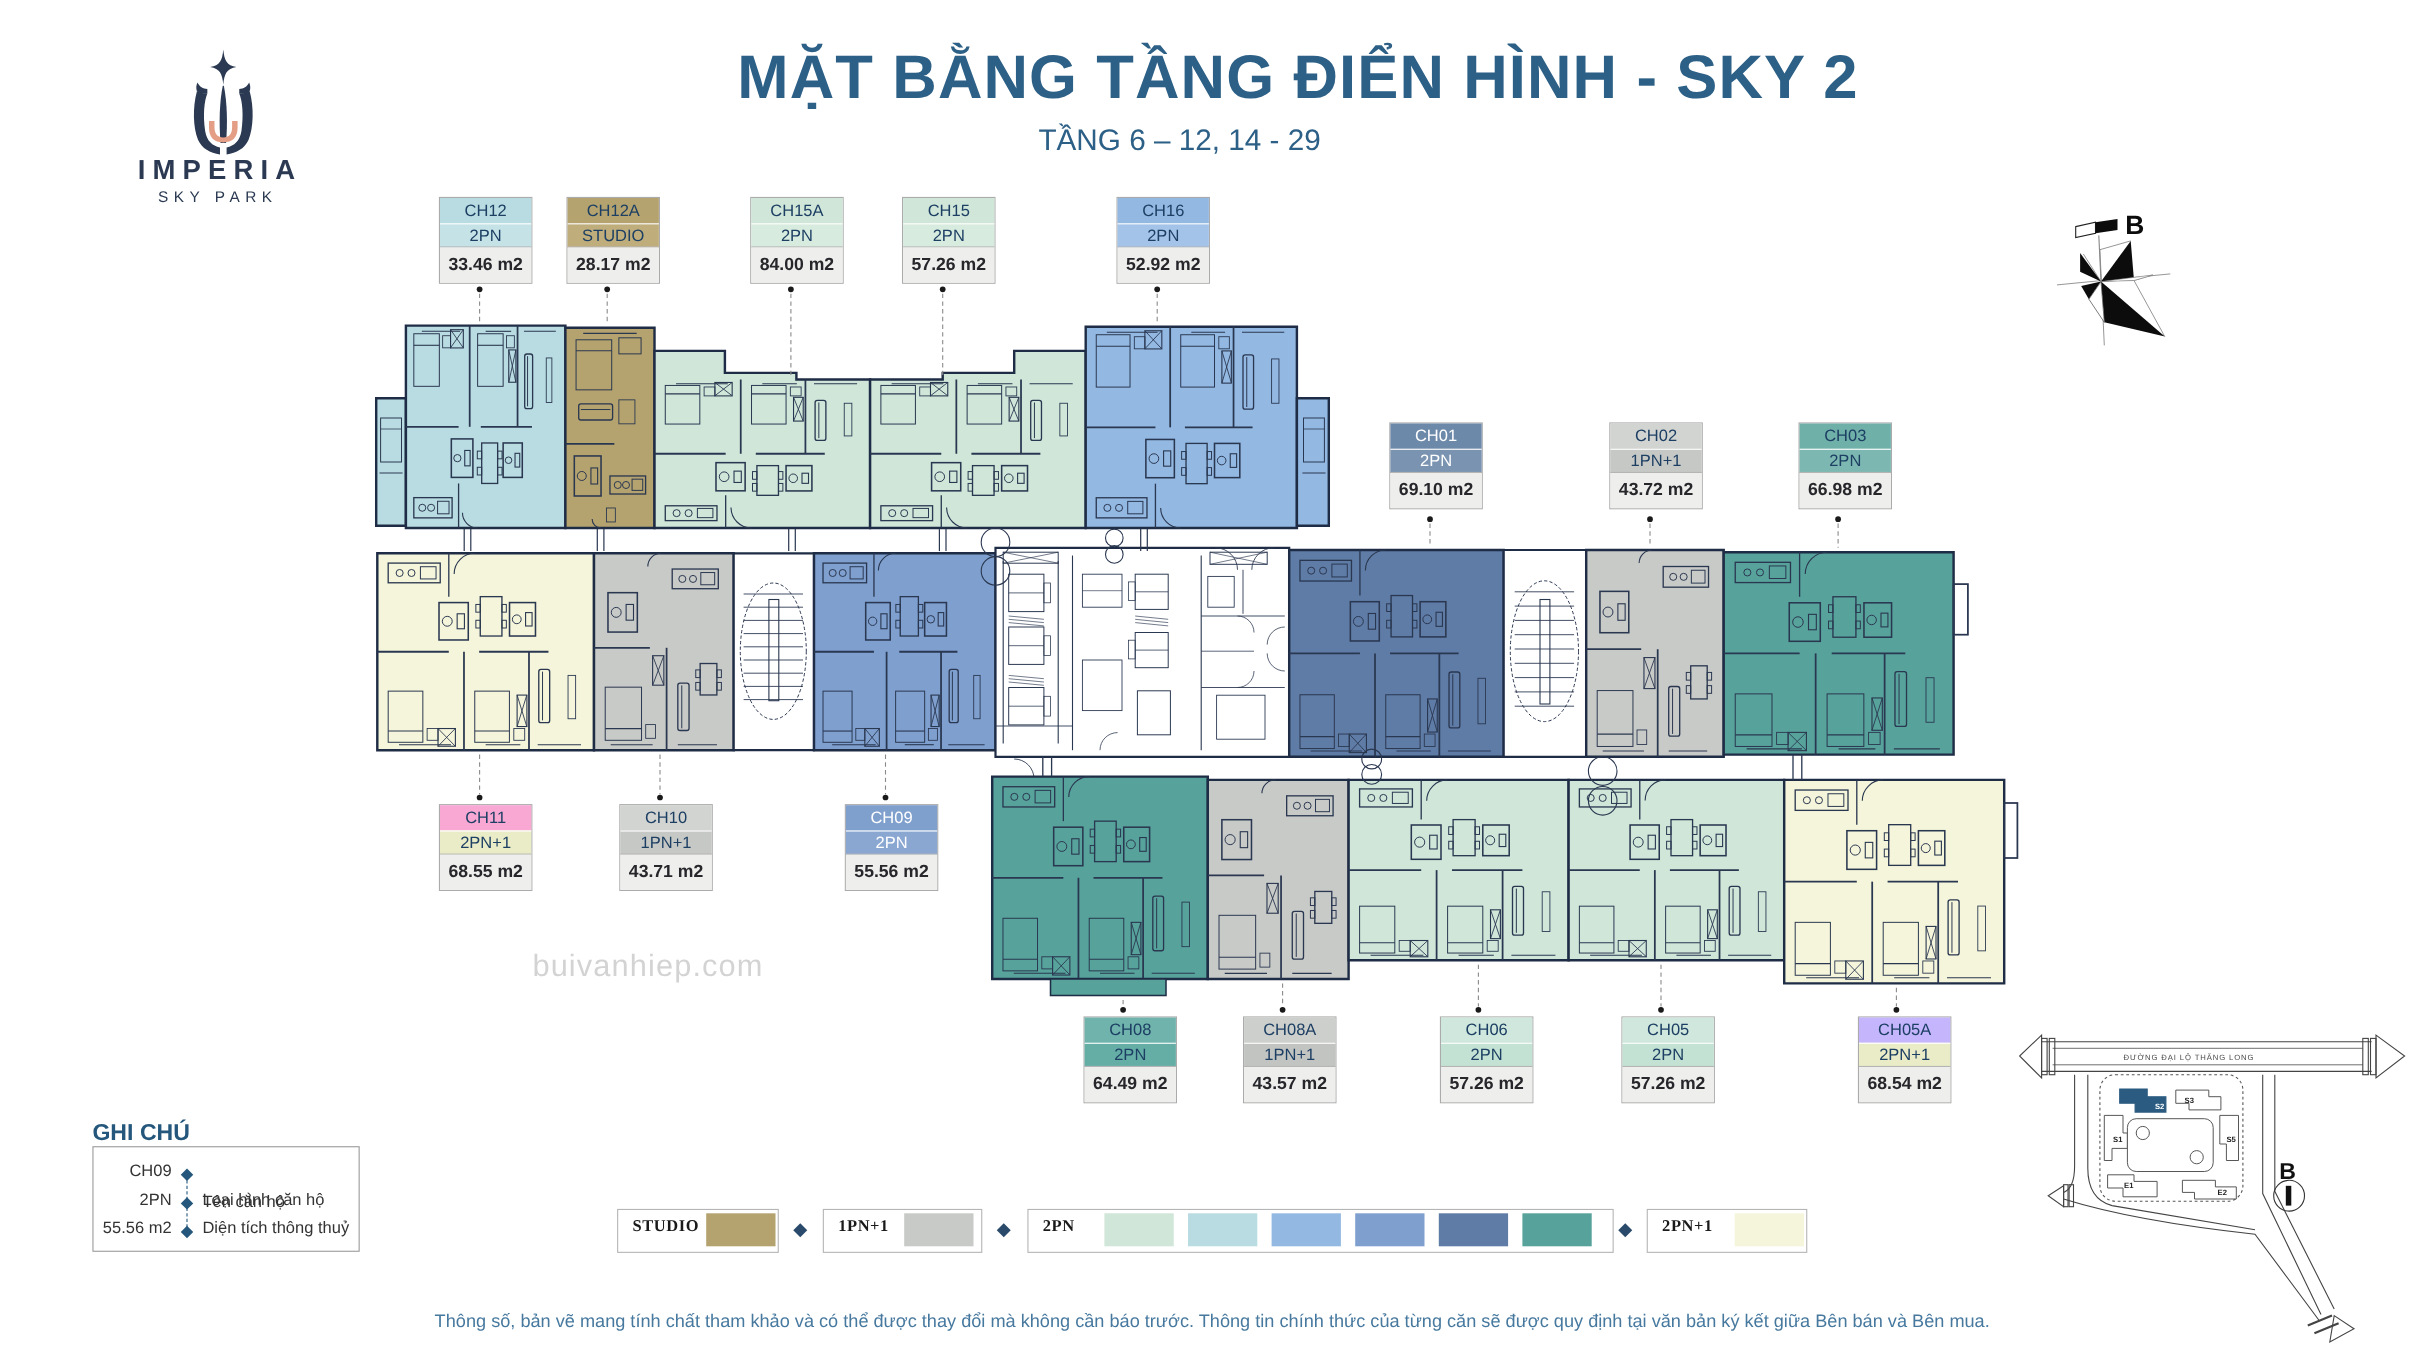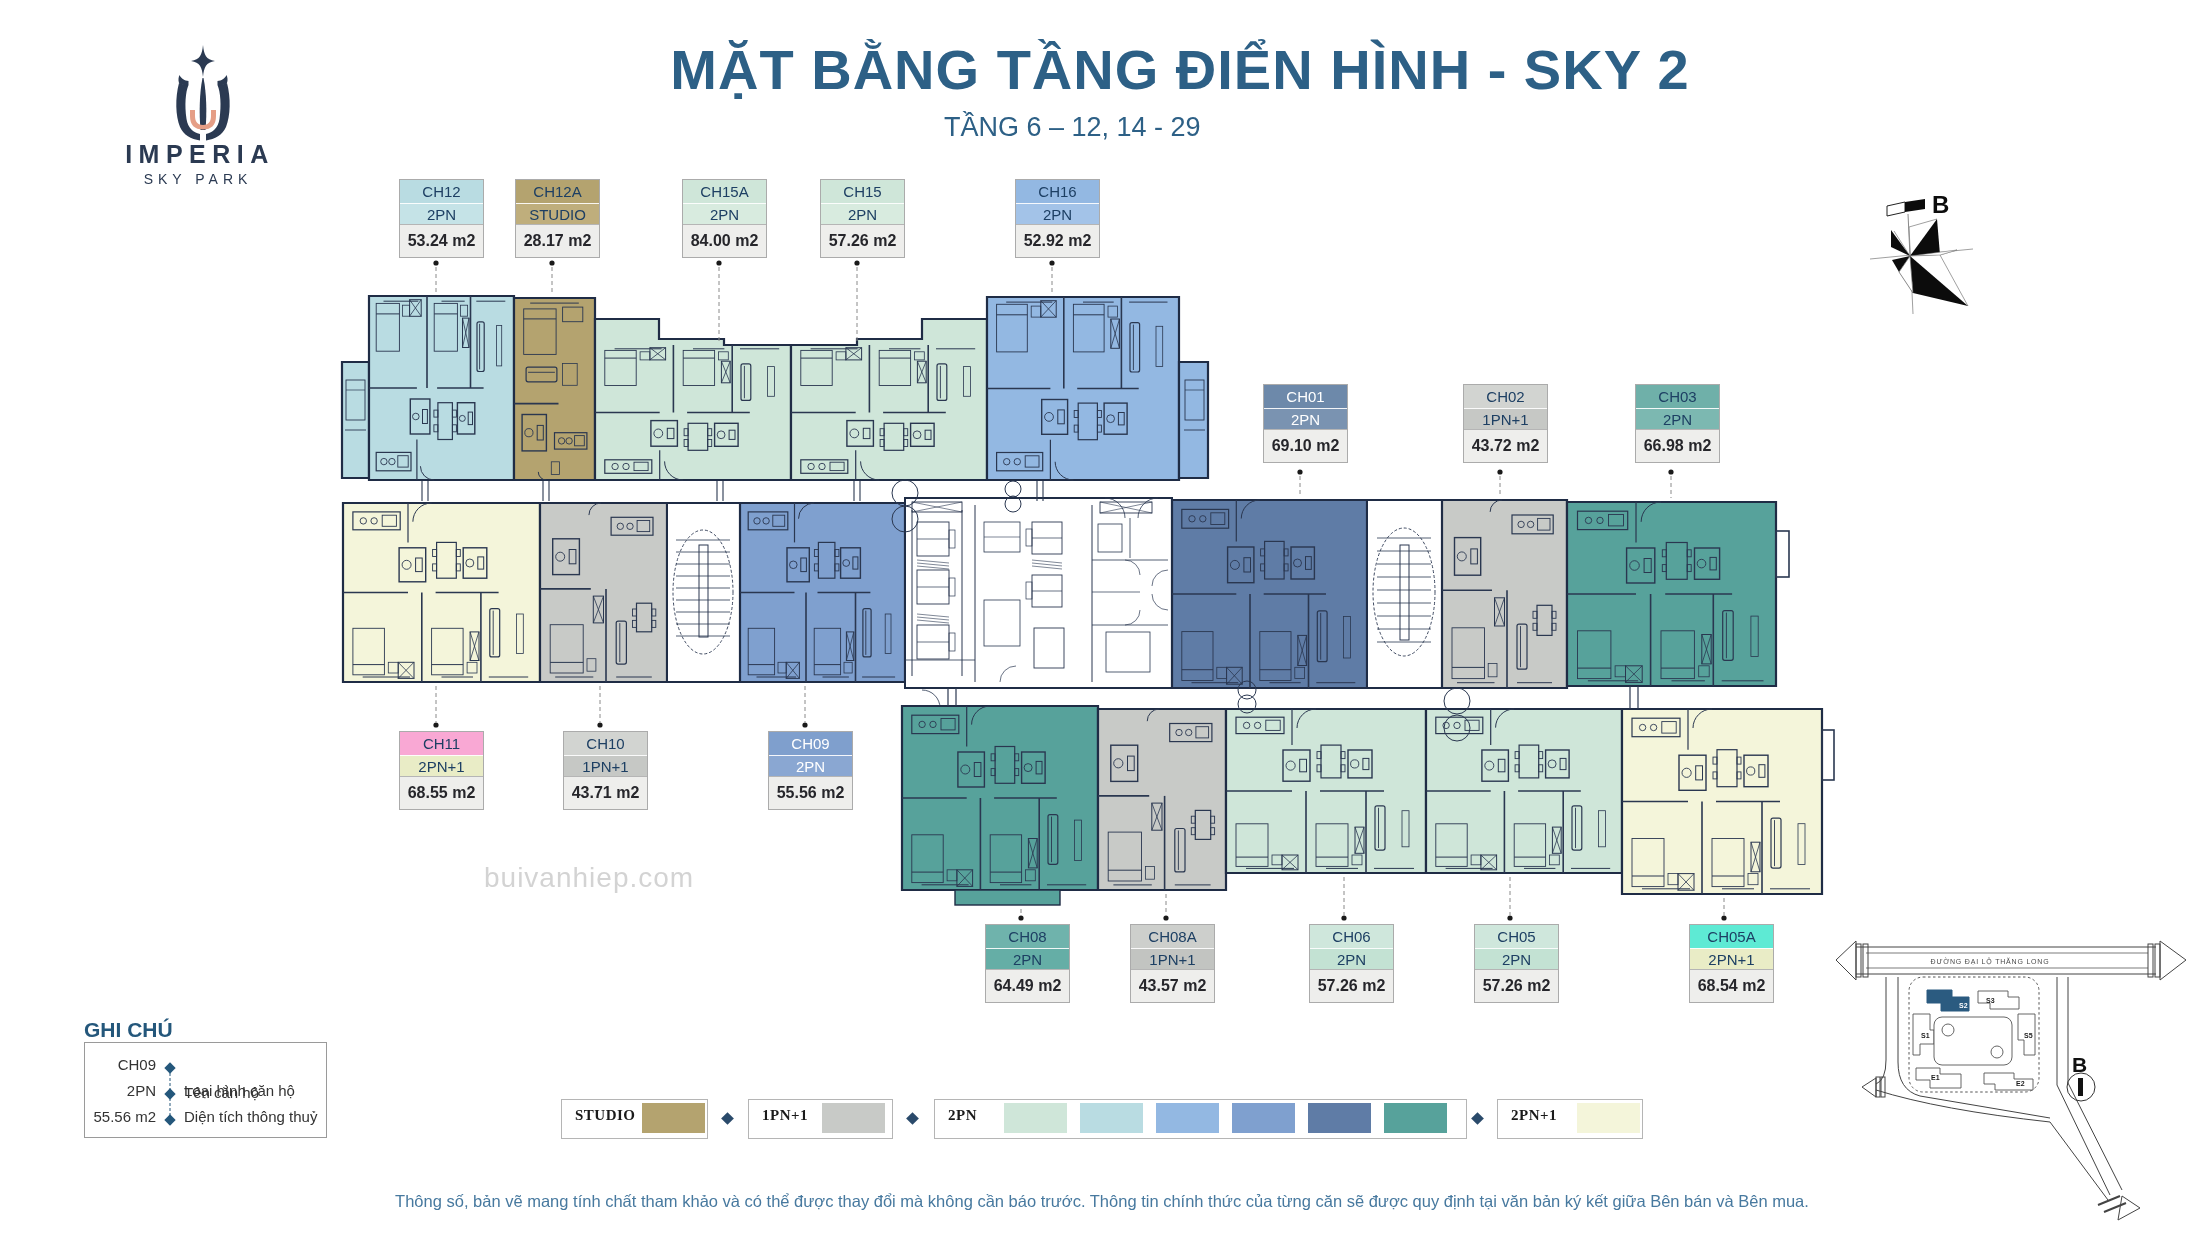--- a/index.html
+++ b/index.html
@@ -892,21 +892,21 @@
 </g>
 
 <circle cx="2081" cy="1087" r="14" fill="none" stroke="#333" stroke-width="1"></circle>
 <rect x="2078" y="1078" width="5" height="18" fill="#111"></rect>
 <text x="2072" y="1072" font-size="21" font-weight="700" fill="#111" font-family="Liberation Sans,sans-serif">B</text>
 </svg>
 
 <div class="lab" style="left:399px;top:179px">
       <div class="n" style="background:#b9dce2;color:#1d3f63">CH12</div>
       <div class="t" style="background:#c5e3e7;color:#1d3f63">2PN</div>
-      <div class="a">53.24 m2</div>
+      <div class="a">33.46 m2</div>
     </div>
 
 <div class="lab" style="left:515px;top:179px">
       <div class="n" style="background:#b4a36f;color:#1d3f63">CH12A</div>
       <div class="t" style="background:#bfae7c;color:#1d3f63">STUDIO</div>
       <div class="a">28.17 m2</div>
     </div>
 
 <div class="lab" style="left:682px;top:179px">
       <div class="n" style="background:#cfe6d9;color:#1d3f63">CH15A</div>
@@ -980,21 +980,21 @@
       <div class="a">57.26 m2</div>
     </div>
 
 <div class="lab" style="left:1474px;top:924px">
       <div class="n" style="background:#cfe7dc;color:#1d3f63">CH05</div>
       <div class="t" style="background:#c3e2d3;color:#1d3f63">2PN</div>
       <div class="a">57.26 m2</div>
     </div>
 
 <div class="lab" style="left:1689px;top:924px">
-      <div class="n" style="background:#5eead4;color:#1d3f63">CH05A</div>
+      <div class="n" style="background:#c4b5fd;color:#1d3f63">CH05A</div>
       <div class="t" style="background:#e9ecc6;color:#1d3f63">2PN+1</div>
       <div class="a">68.54 m2</div>
     </div>
 
 <div class="abs" style="left:84px;top:1018px;font-size:21px;font-weight:700;color:#24577b">GHI CHÚ</div>
 
 <div class="abs" style="left:84px;top:1042px;width:243px;height:96px;border:1px solid #9a9a9a;background:#fff;box-sizing:border-box"></div>
 <svg class="abs" style="left:84px;top:1042px" width="243" height="96" viewBox="0 0 243 96">
 
 <line x1="86" y1="26" x2="86" y2="78" stroke="#24577b" stroke-width="1" stroke-dasharray="3 2"></line>

